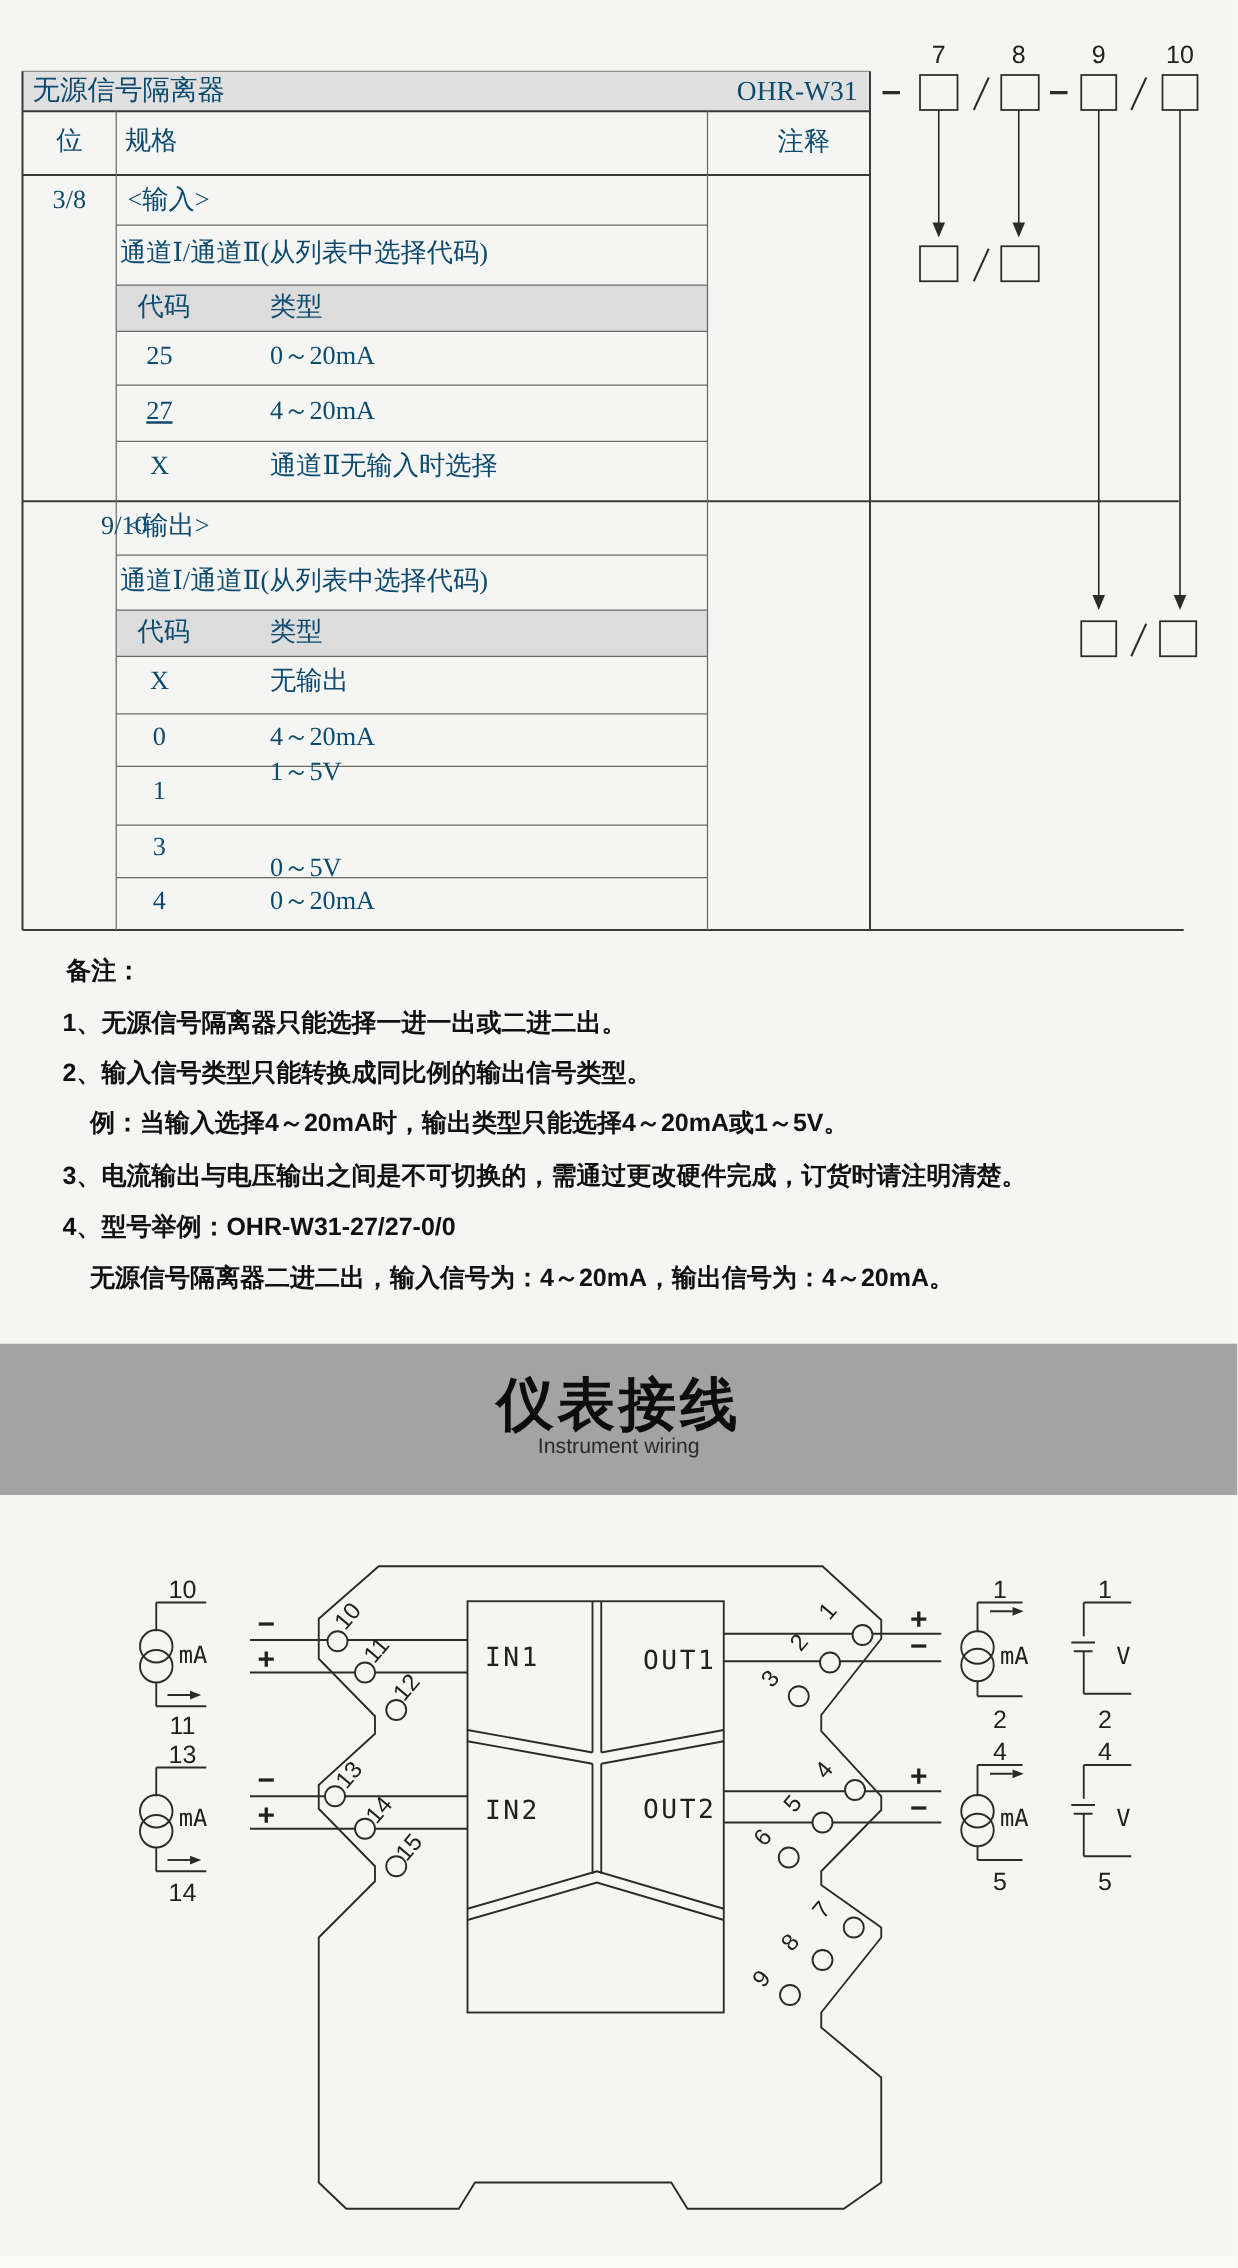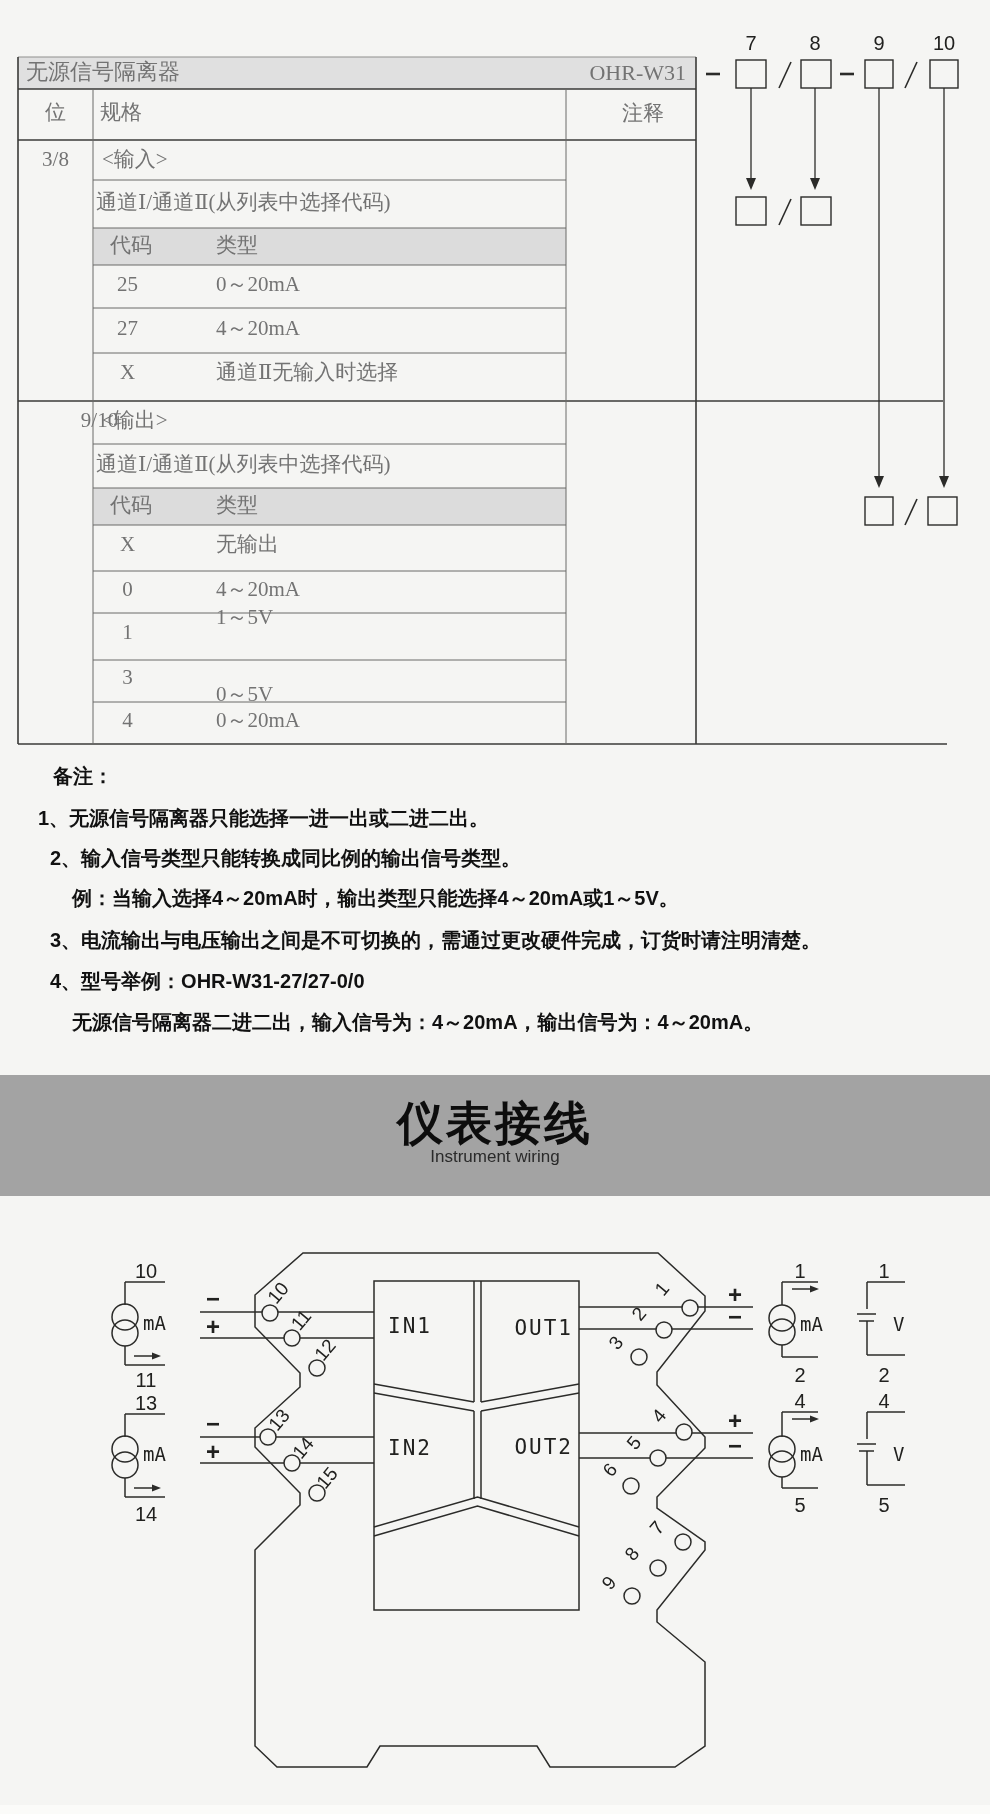--- a/index.html
+++ b/index.html
@@ -1,20 +1,20 @@
 <!DOCTYPE html>
 <html><head>
 <meta charset="utf-8">
 <style>
   html,body{margin:0;padding:0;}
   .page{position:relative;width:990px;height:1814px;background:#f5f5f3;overflow:hidden;
         font-family:"Liberation Serif","DejaVu Serif",serif;color:#1f1f1e;}
   .abs{position:absolute;}
   svg{position:absolute;left:0;top:0;}
-  .tcell{position:absolute;font-size:21px;line-height:24px;white-space:nowrap;color:#737373;}
+  .tcell{position:absolute;font-size:21px;line-height:24px;white-space:nowrap;color:#0c4a6e;}
   .center{text-align:center;}
   .notes{position:absolute;font-family:"Liberation Sans","DejaVu Sans",sans-serif;
          font-size:20px;color:#111;white-space:nowrap;font-weight:600;}
   .band{position:absolute;left:0;top:1075px;width:990px;height:121px;background:#a3a3a3;}
   .band-title{position:absolute;width:100%;top:18px;text-align:center;font-size:46px;font-weight:700;
               letter-spacing:3px;color:#0d0d0d;font-family:"Liberation Sans","DejaVu Sans",sans-serif;}
   .band-sub{position:absolute;width:100%;top:72px;text-align:center;font-size:17px;color:#2a2a2a;
             font-family:"Liberation Sans","DejaVu Sans",sans-serif;}
   .footer-strip{position:absolute;left:0;top:1805px;width:990px;height:9px;background:#fbfbf9;}
   text{fill:#21211f;}
@@ -113,21 +113,21 @@
   <div class="tcell center" style="left:566px;top:101px;width:154px;">注释</div>
 
   <div class="tcell center" style="left:18px;top:147px;width:75px;">3/8</div>
   <div class="tcell" style="left:102px;top:147px;">&lt;输入&gt;</div>
   <div class="tcell" style="left:96px;top:190px;">通道Ⅰ/通道Ⅱ(从列表中选择代码)</div>
   <div class="tcell" style="left:110px;top:233px;">代码</div>
   <div class="tcell" style="left:216px;top:233px;">类型</div>
 
   <div class="tcell center" style="left:105px;top:272px;width:45px;">25</div>
   <div class="tcell" style="left:216px;top:272px;">0～20mA</div>
-  <div class="tcell center" style="left:105px;top:316px;width:45px;">27</div>
+  <div class="tcell center" style="left:105px;top:316px;width:45px;text-decoration:underline;">27</div>
   <div class="tcell" style="left:216px;top:316px;">4～20mA</div>
   <div class="tcell center" style="left:105px;top:360px;width:45px;">X</div>
   <div class="tcell" style="left:216px;top:360px;">通道Ⅱ无输入时选择</div>
 
   <div class="tcell center" style="left:18px;top:408px;width:75px;padding-left:44px;">9/10</div>
   <div class="tcell" style="left:102px;top:408px;">&lt;输出&gt;</div>
   <div class="tcell" style="left:96px;top:452px;">通道Ⅰ/通道Ⅱ(从列表中选择代码)</div>
   <div class="tcell" style="left:110px;top:493px;">代码</div>
   <div class="tcell" style="left:216px;top:493px;">类型</div>
 
@@ -136,21 +136,21 @@
   <div class="tcell center" style="left:105px;top:577px;width:45px;">0</div>
   <div class="tcell" style="left:216px;top:577px;">4～20mA</div>
   <div class="tcell center" style="left:105px;top:620px;width:45px;">1</div>
   <div class="tcell" style="left:216px;top:605px;">1～5V</div>
   <div class="tcell center" style="left:105px;top:665px;width:45px;">3</div>
   <div class="tcell" style="left:216px;top:682px;text-align:center;">0～5V</div>
   <div class="tcell center" style="left:105px;top:708px;width:45px;">4</div>
   <div class="tcell" style="left:216px;top:708px;">0～20mA</div>
 
   <div class="notes" style="left:53px;top:763px;">备注：</div>
-  <div class="notes" style="left:38px;top:805px;">1、无源信号隔离器只能选择一进一出或二进二出。</div>
+  <div class="notes" style="left:50px;top:805px;">1、无源信号隔离器只能选择一进一出或二进二出。</div>
   <div class="notes" style="left:50px;top:845px;">2、输入信号类型只能转换成同比例的输出信号类型。</div>
   <div class="notes" style="left:72px;top:885px;">例：当输入选择4～20mA时，输出类型只能选择4～20mA或1～5V。</div>
   <div class="notes" style="left:50px;top:927px;">3、电流输出与电压输出之间是不可切换的，需通过更改硬件完成，订货时请注明清楚。</div>
   <div class="notes" style="left:50px;top:968px;">4、型号举例：OHR-W31-27/27-0/0</div>
   <div class="notes" style="left:72px;top:1009px;">无源信号隔离器二进二出，输入信号为：4～20mA，输出信号为：4～20mA。</div>
 
   <div class="band">
     <div class="band-title">仪表接线</div>
     <div class="band-sub">Instrument wiring</div>
   </div>

